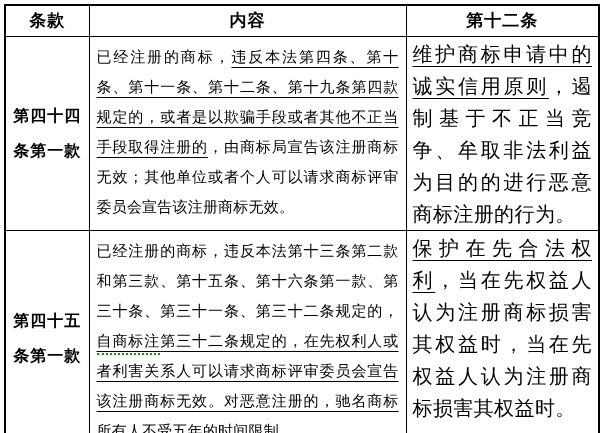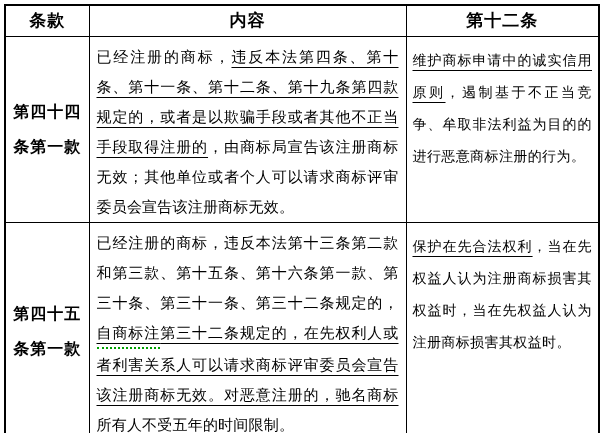--- a/index.html
+++ b/index.html
@@ -49,37 +49,36 @@
     vertical-align: top;
     padding: 5px 7px 0 7px;
     font-size: 15px;
     line-height: 30px;
     letter-spacing: 0.2px;
     text-align: justify;
     margin-left: 44px;
   }
   td.purpose-cell {
     vertical-align: top;
-    padding: 7px 6px 0 6px;
-    font-size: 14px;
+    padding: 1px 6px 0 6px;
+    font-size: 20px;
     line-height: 32px;
     letter-spacing: 0.4px;
     text-align: justify;
   }
   .seg { text-decoration: none; }
   .seg.u {
     text-decoration: underline;
     text-decoration-thickness: 1px;
     text-underline-offset: 5px;
     text-decoration-color: #000000;
   }
   .seg.squiggle {
     border-bottom: 2px dotted #00a000;
     padding-bottom: 4px;
-    font-family: Liberation Mono, monospace;
   }
 </style>
 </head>
 <body>
 
 <table class="doc-table">
   <colgroup>
     <col class="c-clause">
     <col class="c-content">
     <col class="c-purpose">

